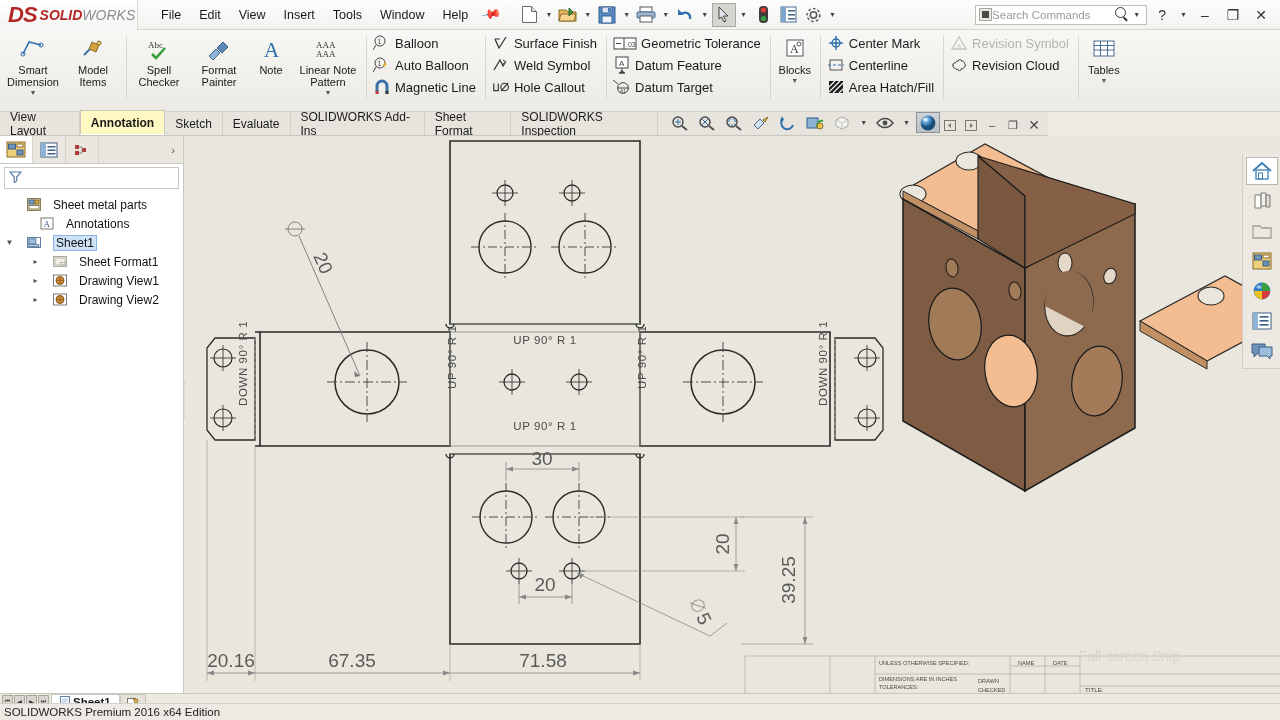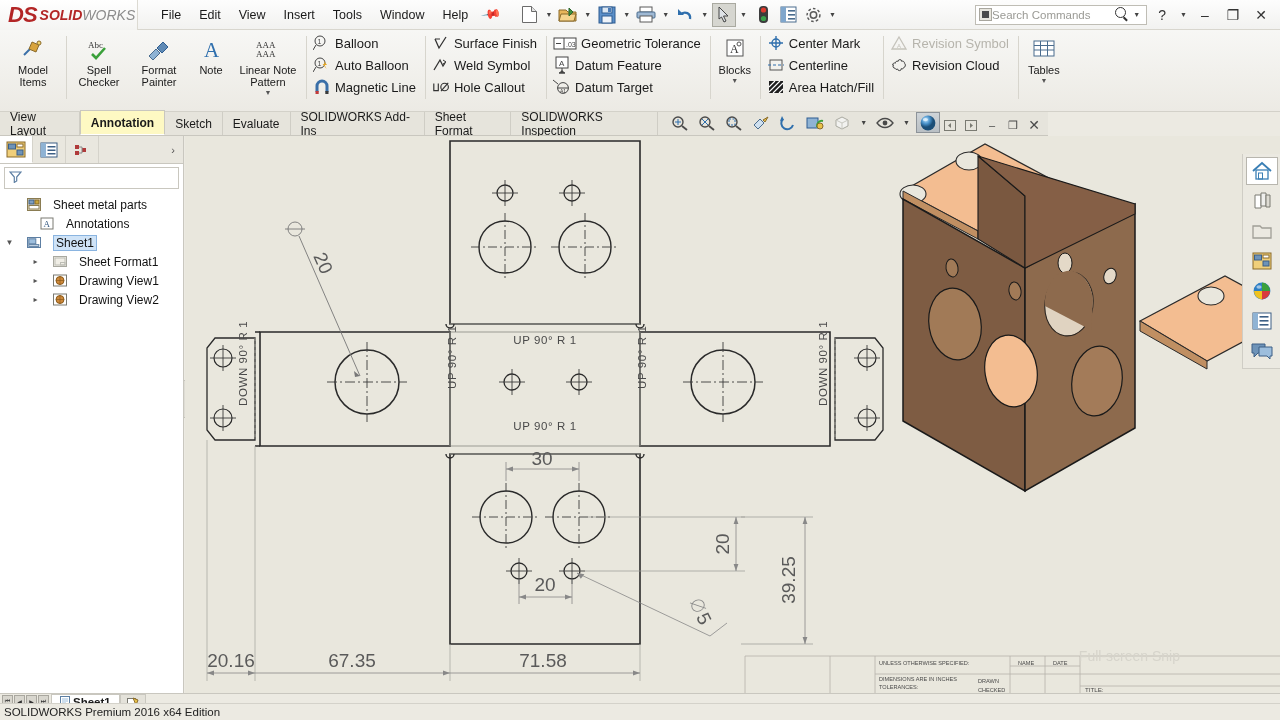--- a/index.html
+++ b/index.html
@@ -278,20 +278,35 @@
       <span class="caret">▼</span>
       <div class="wbtn">–</div>
       <div class="wbtn">❐</div>
       <div class="wbtn close">✕</div>
     </div>
   </div>
 
   <div class="ribbon">
 
     <div class="rgroup">
+      <div class="col">
+        <div class="big-btn">
+          <span class="big-ico">
+            <svg width="26" height="22" viewBox="0 0 26 22">
+                <path d="M3 16L9 4l12 3" fill="none" stroke="#2f6fad" stroke-width="1.6"></path>
+                <circle cx="3" cy="16" r="2" fill="none" stroke="#2f6fad"></circle>
+                <circle cx="21" cy="7" r="2" fill="none" stroke="#2f6fad"></circle>
+              </svg>
+          </span>
+          <span class="lbl">
+            <span>Smart</span><br><span>Dimension</span>
+          </span>
+          <span class="grp-arrow">▼</span>
+        </div>
+      </div>
       <div class="col">
         <div class="big-btn">
           <span class="big-ico">
             <svg width="26" height="22" viewBox="0 0 26 22">
                 <path d="M4 17l9-9" stroke="#3a6fa8" stroke-width="2" fill="none"></path>
                 <path d="M12 4l7 3-3 7-7-3z" fill="#d8a33c" stroke="#8a6a2a"></path>
                 <circle cx="19" cy="5" r="2" fill="#f0d26a" stroke="#8a6a2a"></circle>
               </svg>
           </span>
           <span class="lbl">

